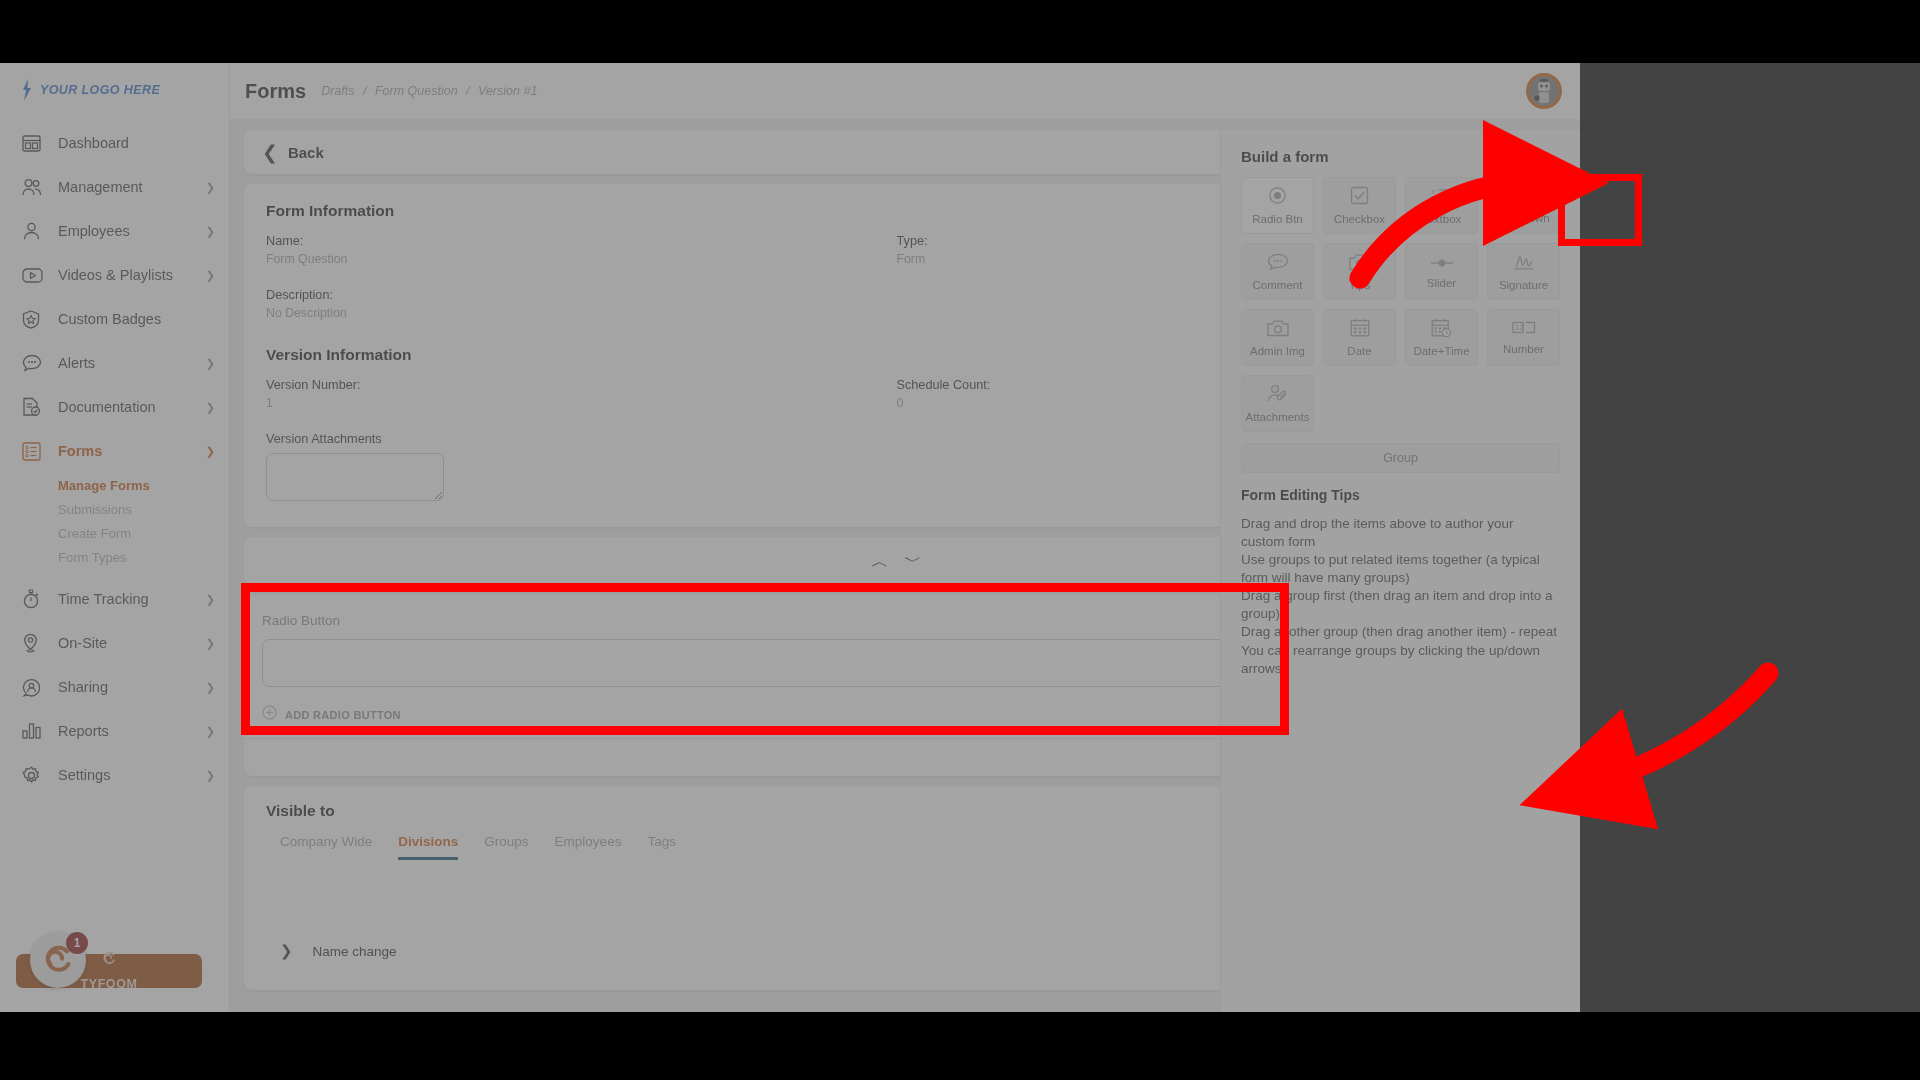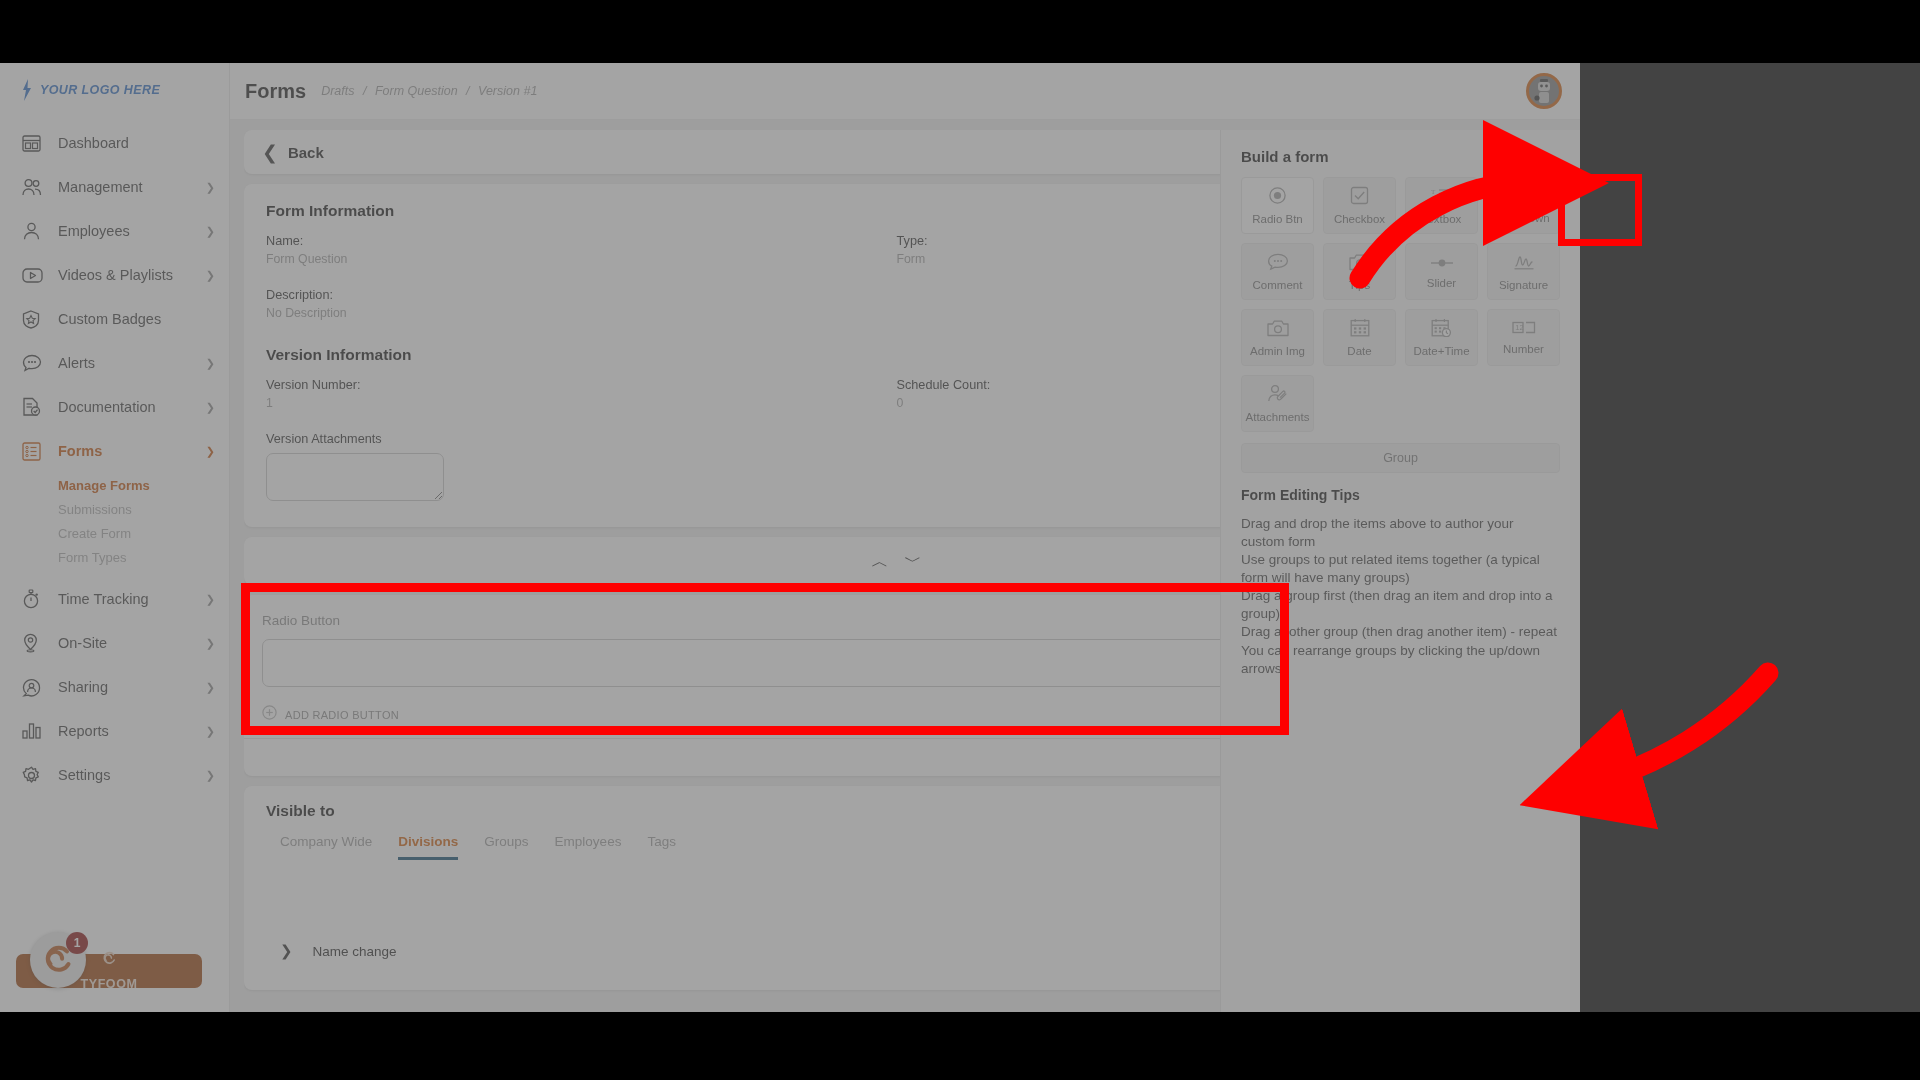--- a/index.html
+++ b/index.html
@@ -133,21 +133,21 @@
   .mover-arrows { display:flex; gap:16px; color:#2a2a2a; font-size:17px; }
   .mover-right { position:absolute; right:18px; top:0; height:48px; display:flex; align-items:center; gap:16px; }
 
   .rb-card { padding:0; }
   .rb-head { display:flex; align-items:center; padding:14px 18px 4px 18px; }
   .rb-title { font-size:13.5px; color:#8e8e8e; flex:1 1 auto; }
   .rb-icons { display:flex; align-items:center; gap:13px; }
   .rb-body { padding:4px 18px 0 18px; }
   .rb-input { height:48px; border:1px solid #c9c9c9; border-radius:7px; }
   .rb-add { display:flex; align-items:center; gap:8px; padding:14px 0 14px 0; }
-  .rb-add-lbl { font-size:11px; font-weight:normal; letter-spacing:.3px; color:#8e8e8e; }
+  .rb-add-lbl { font-size:11px; font-weight:bold; letter-spacing:.3px; color:#8e8e8e; }
   .rb-foot { border-top:1px solid #e2e2e2; height:38px; }
 
   .vis-card { padding:16px 22px 30px 22px; }
   .tabs { display:flex; gap:26px; margin-top:12px; padding-left:14px; }
   .tab { font-size:13.5px; color:#9b9b9b; padding-bottom:8px; cursor:pointer; }
   .tab.active { color:#d2620e; font-weight:bold; border-bottom:3px solid #0c4a6e; }
   .sel-all { text-align:right; font-size:13.5px; color:#1d1d1d; font-weight:bold; margin-top:30px; padding-right:110px;}
   .check-mark { text-align:right; color:#c9c9c9; font-size:17px; padding-right:135px; margin-top:6px; }
   .div-row { display:flex; align-items:center; gap:20px; padding:10px 0 0 14px; }
   .div-chev { font-size:15px; color:#2b2b2b; }

